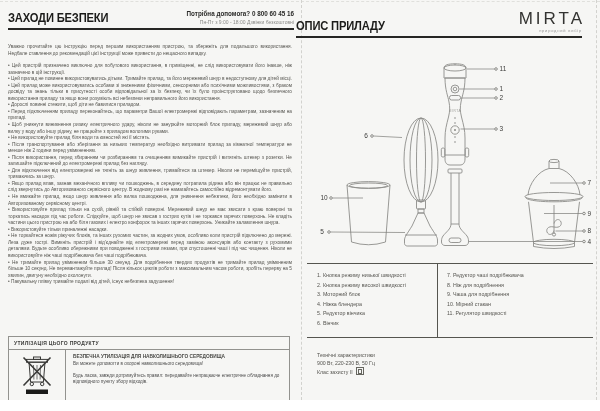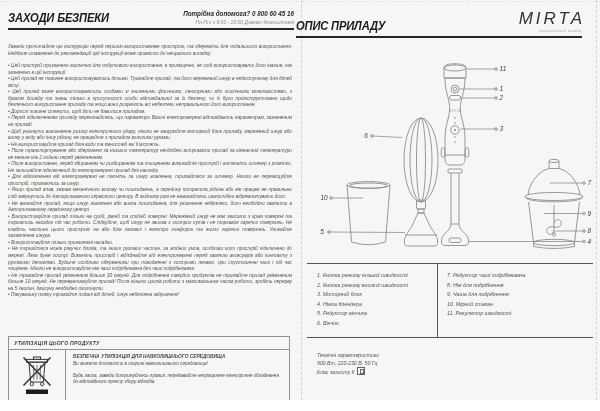--- a/index.html
+++ b/index.html
@@ -1,17 +1,17 @@
 <!DOCTYPE html>
 <html><head>
 <meta charset="utf-8">
 <style>
   html,body{margin:0;padding:0;}
   body{font-family:"Liberation Sans","DejaVu Sans",sans-serif;}
-  .sheet{position:relative;width:600px;height:400px;background:#f6f6f4;overflow:hidden;color:#4d4d4d;font-style:italic;}
+  .sheet{position:relative;width:600px;height:400px;background:#f6f6f4;overflow:hidden;color:#4d4d4d;}
   .fold{position:absolute;top:0;bottom:0;width:0;border-left:1px dashed #d2d2ce;}
   .topmark{position:absolute;left:0;right:0;top:1px;border-top:1px dashed #e0e0dc;}
 
   
   .hdr{position:absolute;top:10px;width:286px;border-bottom:2px solid #262624;padding-bottom:3px;display:flex;justify-content:space-between;align-items:flex-end;}
   .hdr-left{left:8px;}
   .hdr-right{left:296px;}
   .ttl{font-size:13px;font-weight:bold;color:#1c1c1a;letter-spacing:-0.2px;display:inline-block;transform:scaleX(0.86);transform-origin:left bottom;white-space:nowrap;}
   .help{text-align:right;line-height:1.35;}
   .help .h1{font-size:6.3px;font-weight:bold;color:#2a2a28;}

